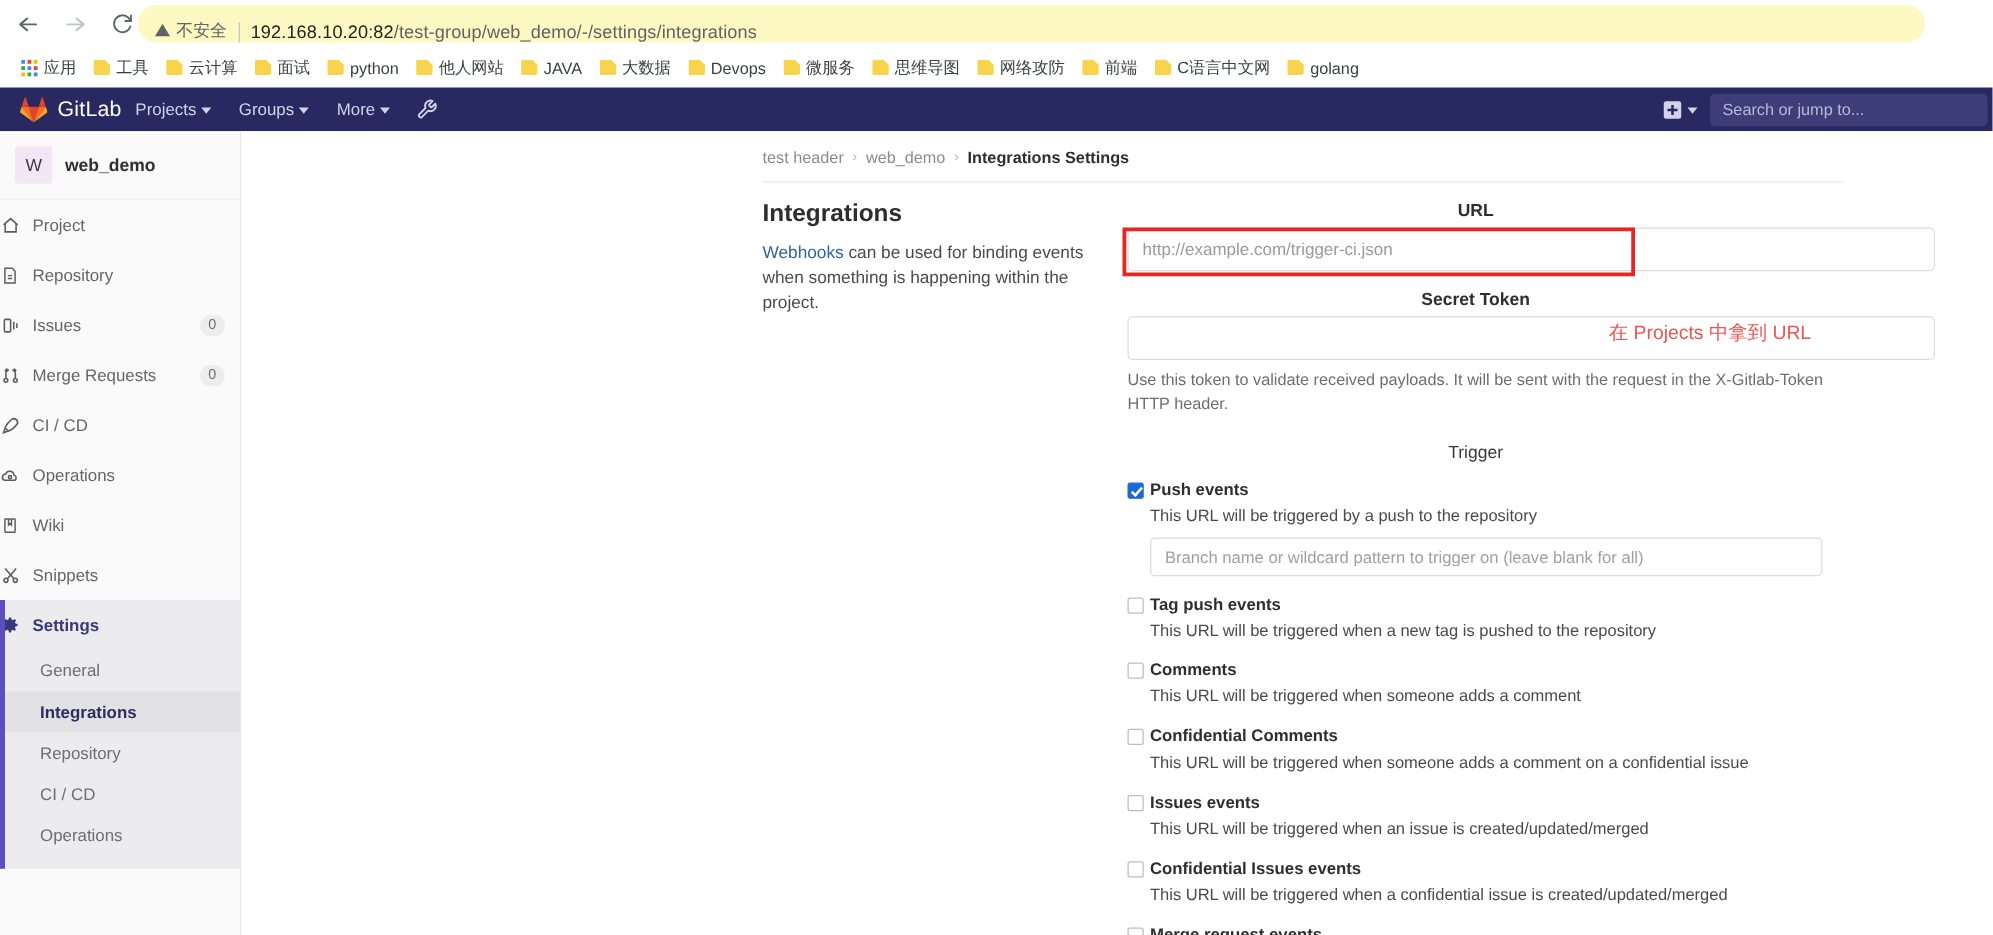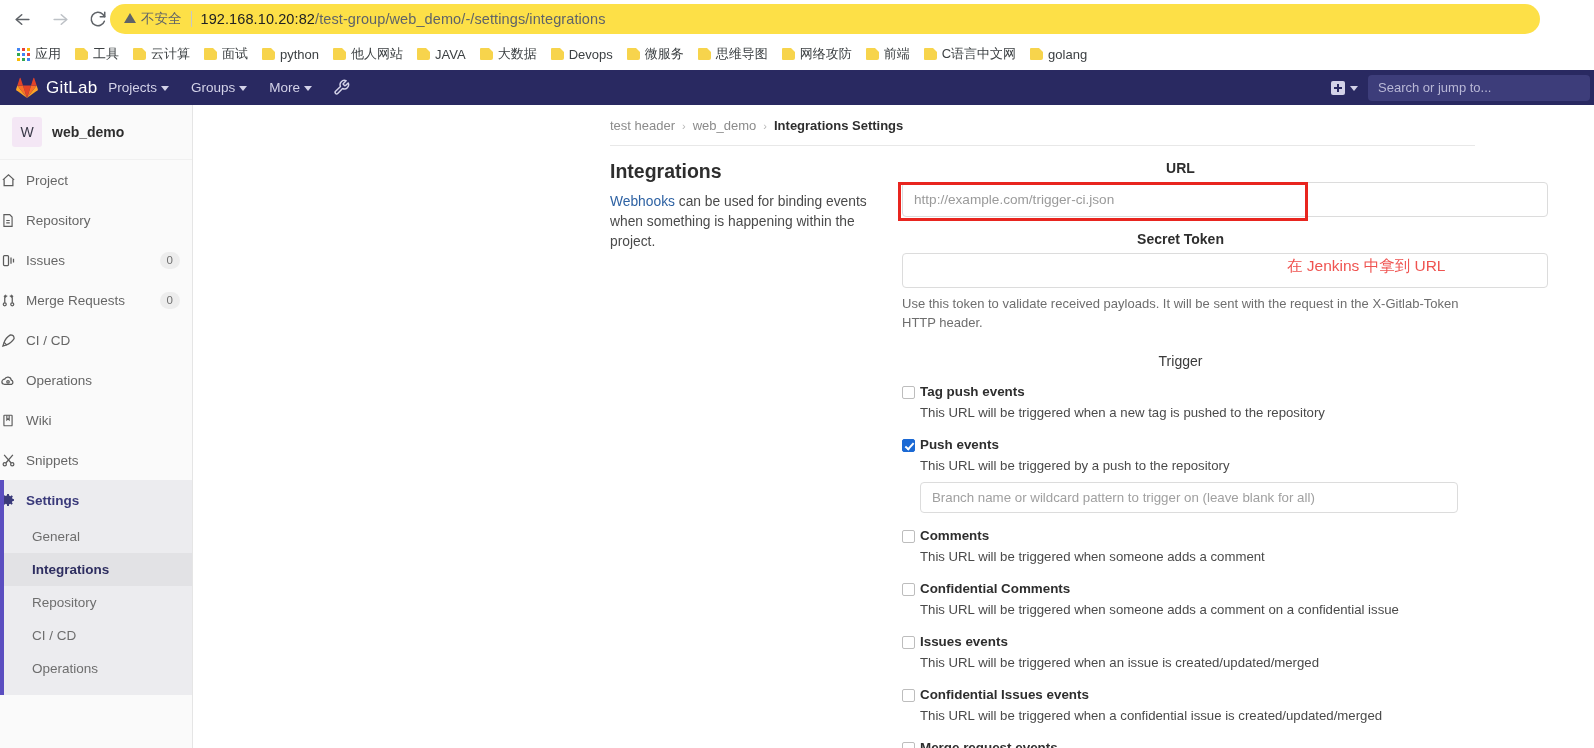--- a/index.html
+++ b/index.html
@@ -23,22 +23,22 @@
   .nav-btn {
     width: 32px; height: 32px; margin-left: 6px;
     display: flex; align-items: center; justify-content: center;
     color: #5f6368; font-size: 19px; border-radius: 50%;
     cursor: pointer; user-select: none;
   }
   .nav-btn.disabled { color: #bdc1c6; }
   #omnibox {
     position: absolute; left: 110px; top: 4px; height: 30px;
     width: 1430px;
-    background: #fde047; border-radius: 16px;
-    display: flex; align-items: center;
+    background: #fef9c3; border-radius: 16px;
+    display: flex; align-items: flex-end;
     padding: 0 14px;
     font-size: 14.5px;
   }
   #security-chip {
     display: flex; align-items: center; gap: 5px;
     color: #5f6368; font-size: 13.5px; white-space: nowrap;
   }
   #security-chip .warn-tri {
     width: 0; height: 0; position: relative; top: -1px;
     border-left: 6px solid transparent;
@@ -534,40 +534,40 @@
     <div id="right-col">
 
       <div class="fld-label">URL</div>
       <input class="txt-input" type="text" placeholder="http://example.com/trigger-ci.json" style="">
       <div id="url-highlight"></div>
 
       <div class="fld-label" style="margin-top:14px">Secret Token</div>
       <input class="txt-input" type="text" placeholder="" style="">
       <div class="help-text">Use this token to validate received payloads. It will be sent with the request in the X-Gitlab-Token HTTP header.</div>
 
-      <div id="jenkins-note">在 Jenkins 中拿到 URL</div>
+      <div id="jenkins-note">在 Projects 中拿到 URL</div>
 
       <div class="fld-label plain" style="margin-top:20px">Trigger</div>
 
       
-      <div class="trig-row">
-        <span class="cb"></span>
-        <div class="trig-title">Tag push events</div>
-        <div class="trig-desc">This URL will be triggered when a new tag is pushed to the repository</div>
-      </div>
-
       <div class="trig-row">
         <span class="cb checked"></span>
         <div class="trig-title">Push events</div>
         <div class="trig-desc">This URL will be triggered by a push to the repository</div>
         <input class="branch-input" type="text" placeholder="Branch name or wildcard pattern to trigger on (leave blank for all)" style="">
       </div>
 
       <div class="trig-row">
         <span class="cb"></span>
+        <div class="trig-title">Tag push events</div>
+        <div class="trig-desc">This URL will be triggered when a new tag is pushed to the repository</div>
+      </div>
+
+      <div class="trig-row">
+        <span class="cb"></span>
         <div class="trig-title">Comments</div>
         <div class="trig-desc">This URL will be triggered when someone adds a comment</div>
       </div>
 
       <div class="trig-row">
         <span class="cb"></span>
         <div class="trig-title">Confidential Comments</div>
         <div class="trig-desc">This URL will be triggered when someone adds a comment on a confidential issue</div>
       </div>
 

